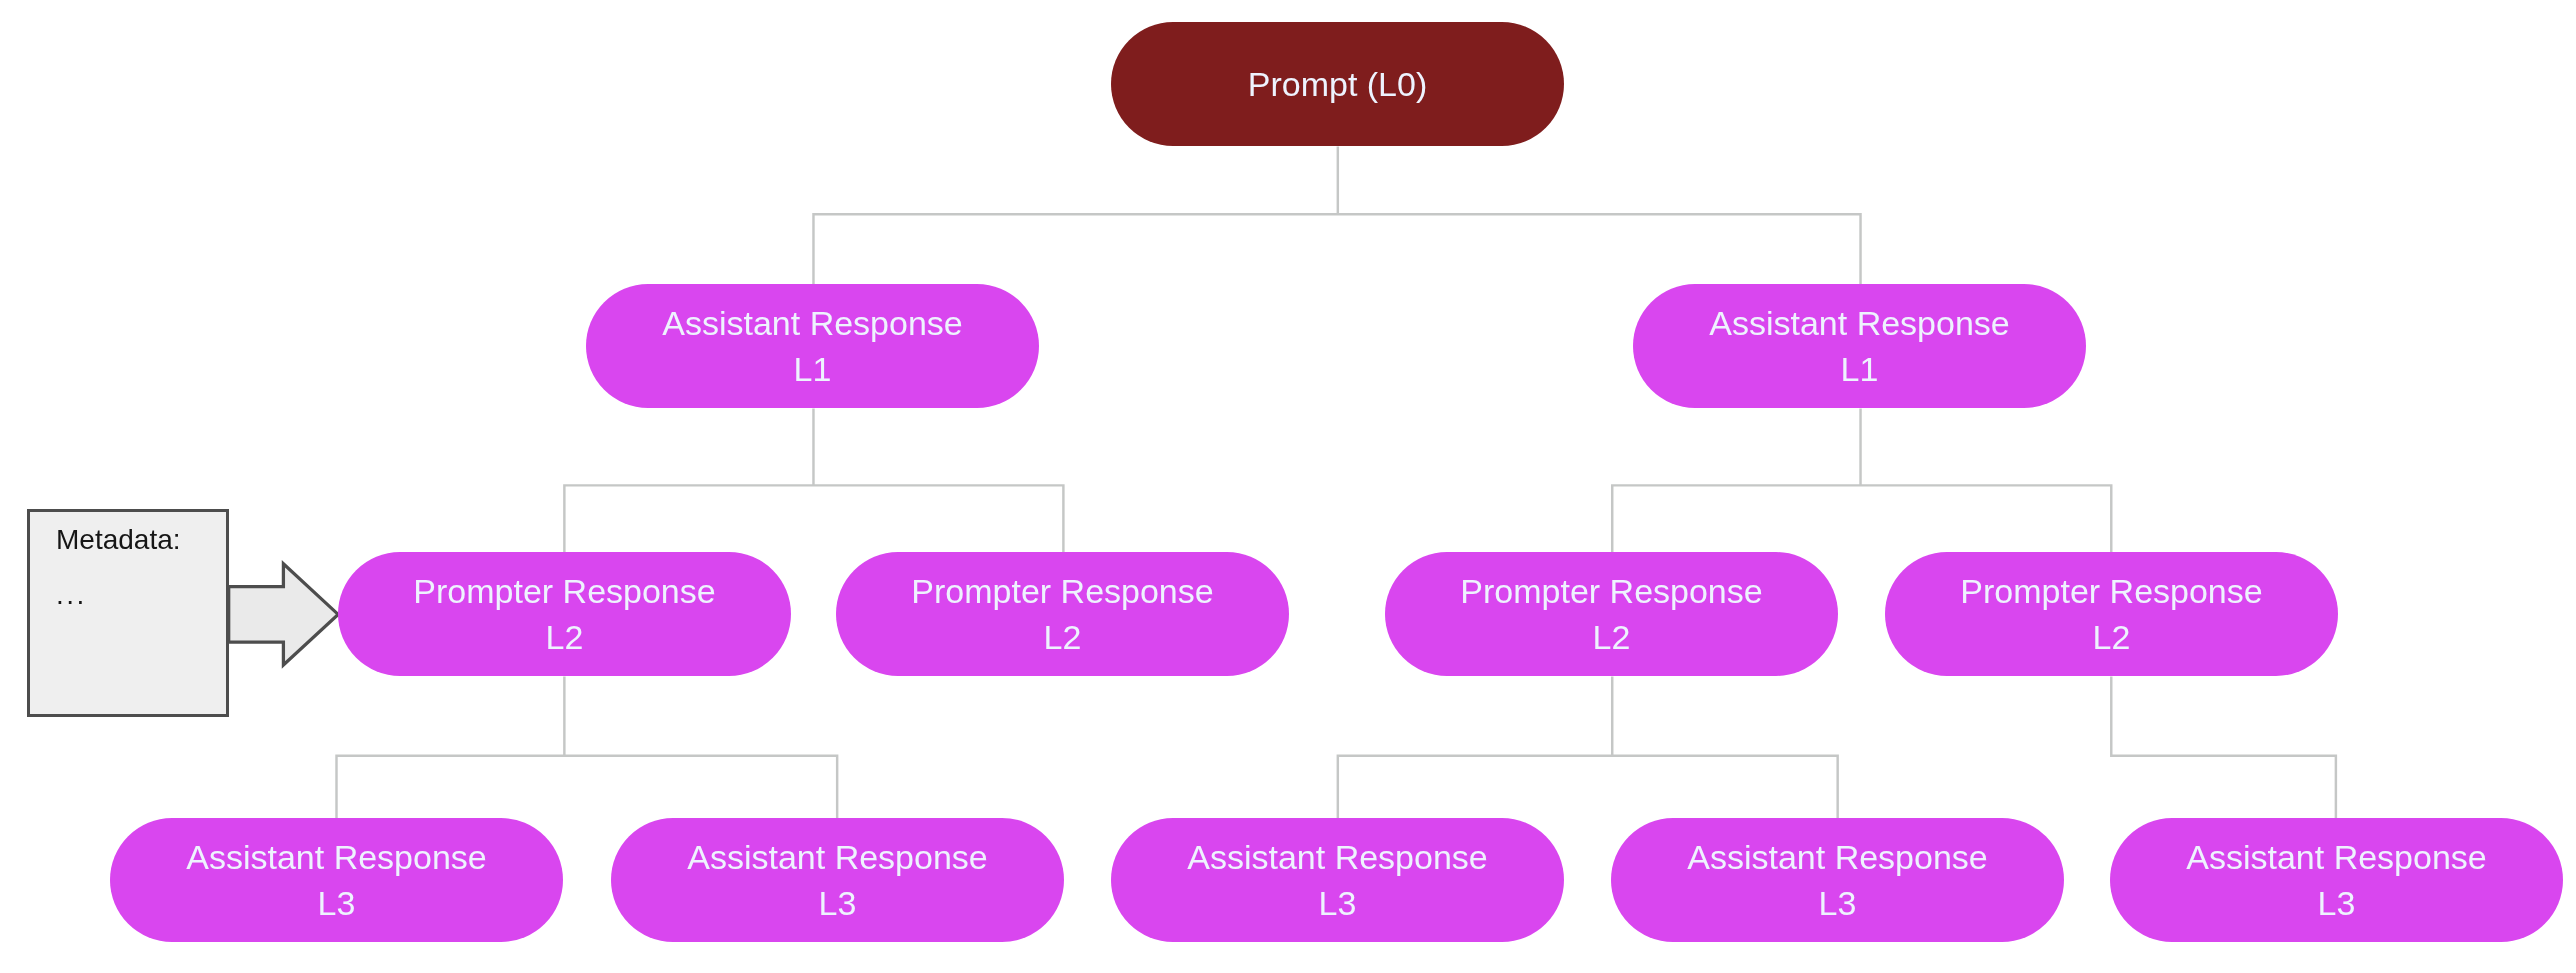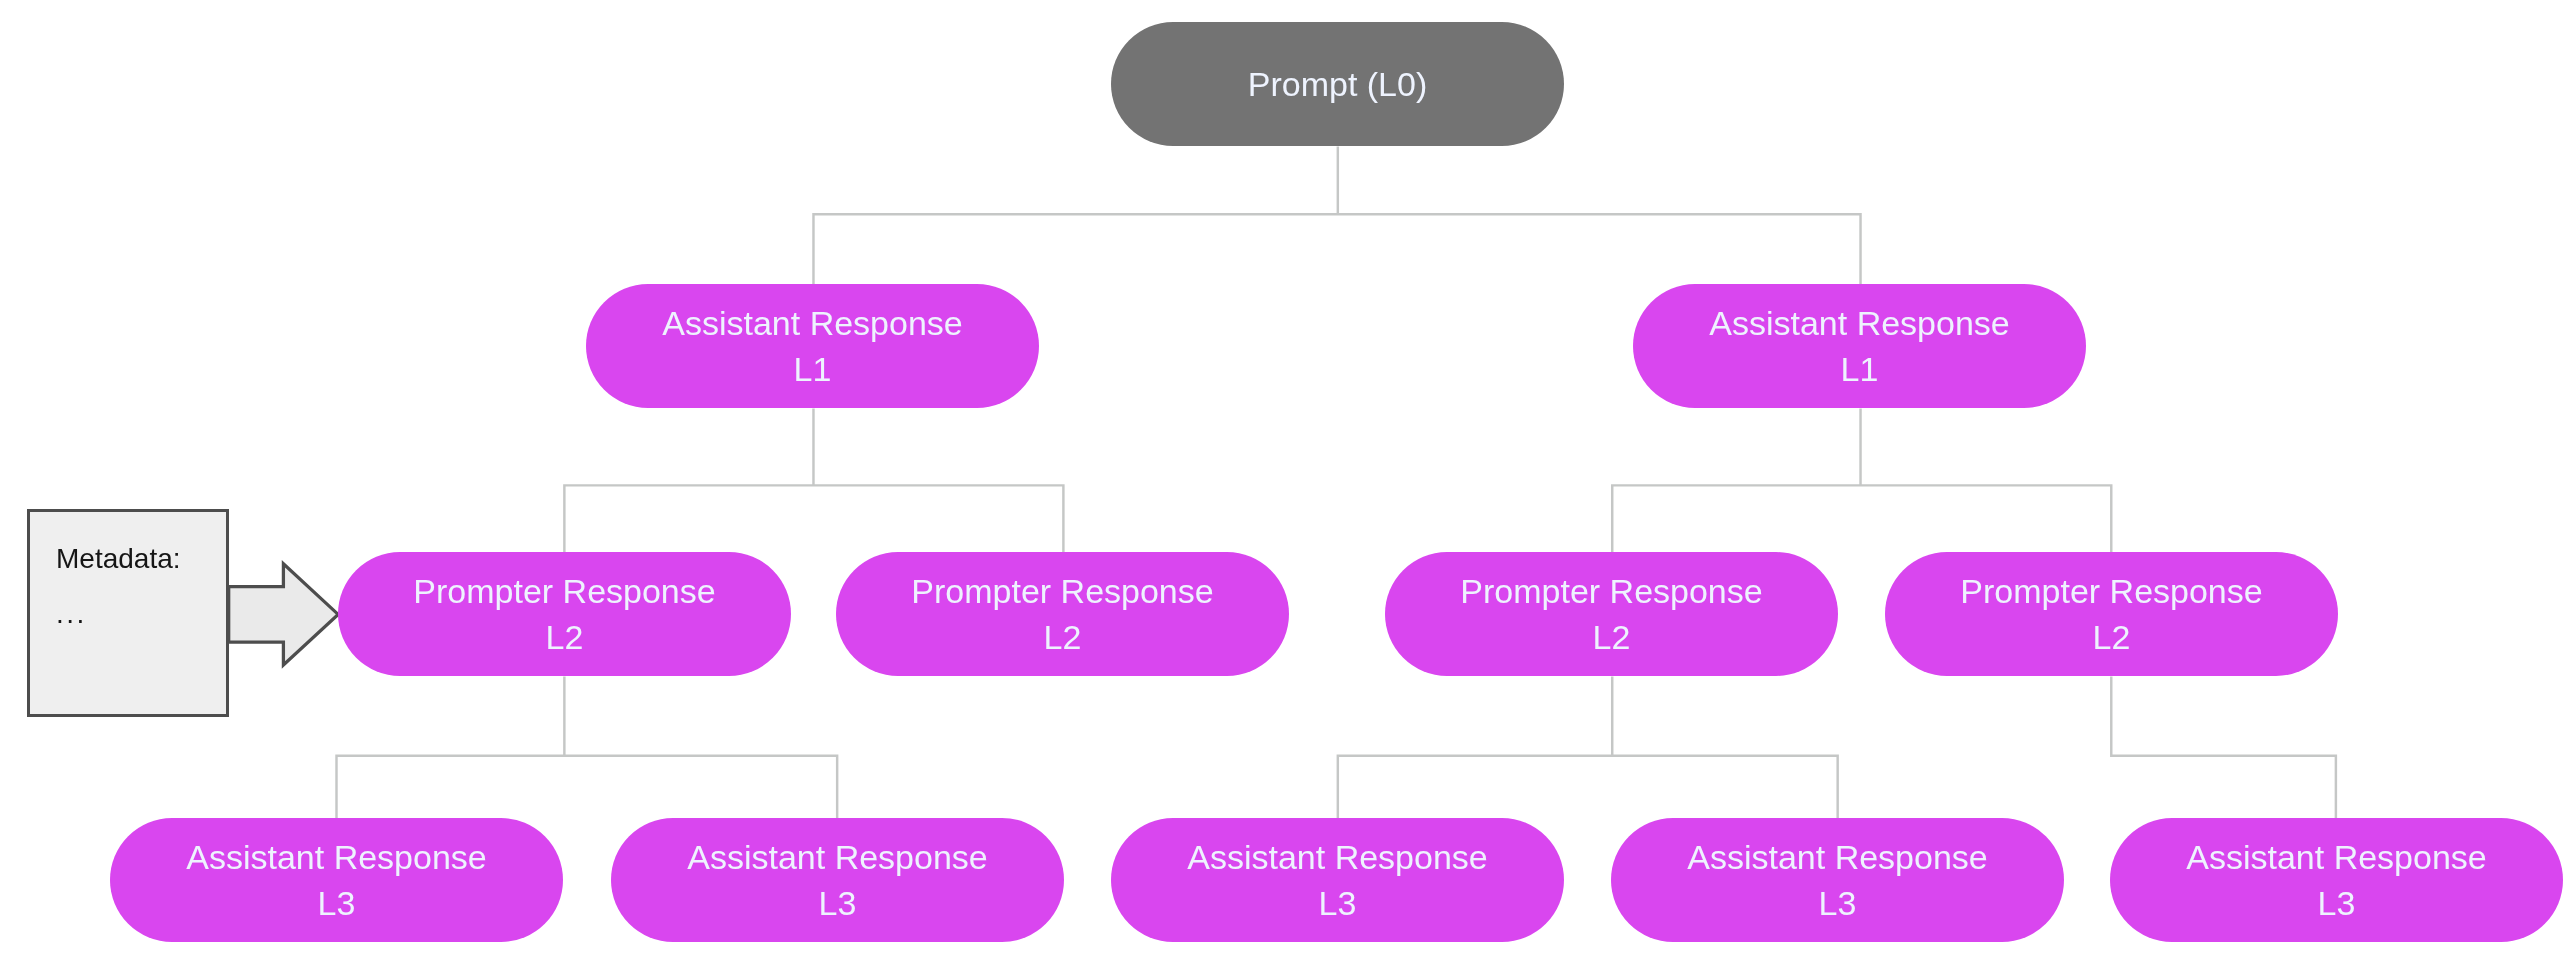--- a/index.html
+++ b/index.html
@@ -33,38 +33,38 @@
     display: flex;
     flex-direction: column;
     align-items: center;
     justify-content: center;
     text-align: center;
     font-size: 34px;
     line-height: 46px;
     z-index: 1;
   }
   .node.root {
-    background: #737373;
+    background: #7f1d1d;
   }
   .node .line {
     white-space: nowrap;
   }
   .callout {
     position: absolute;
     left: 27px;
     top: 509px;
     width: 202px;
     height: 208px;
     box-sizing: border-box;
     background: #efefef;
     border: 3.3px solid #4d4d4d;
     z-index: 2;
     color: #161616;
     font-size: 28px;
-    padding: 31px 13px 0 26px;
+    padding: 12px 13px 0 26px;
   }
   .callout .callout-body {
     margin-top: 23px;
     letter-spacing: 2.5px;
   }
 </style>
 </head>
 <body>
 
 <div id="canvas">

